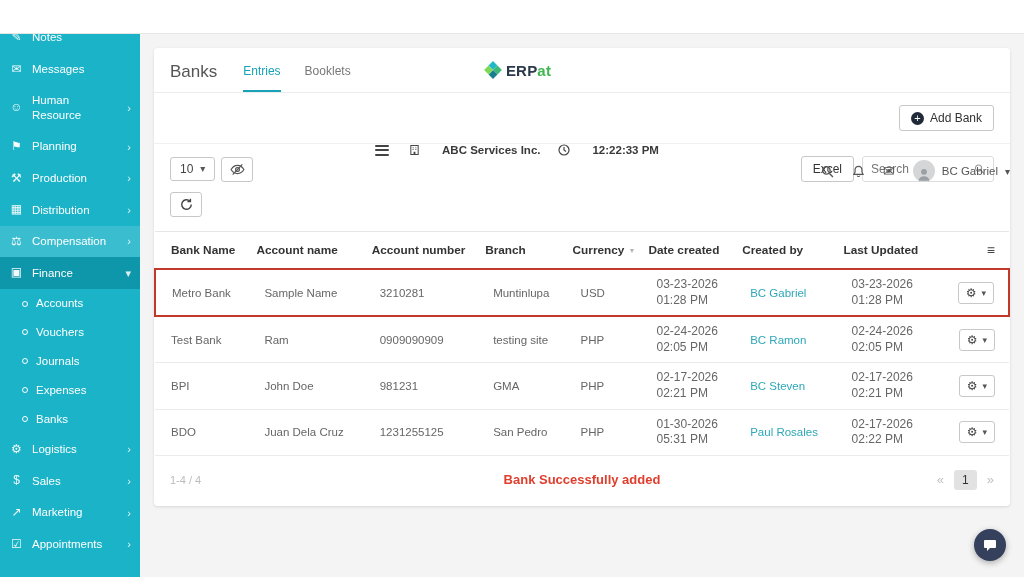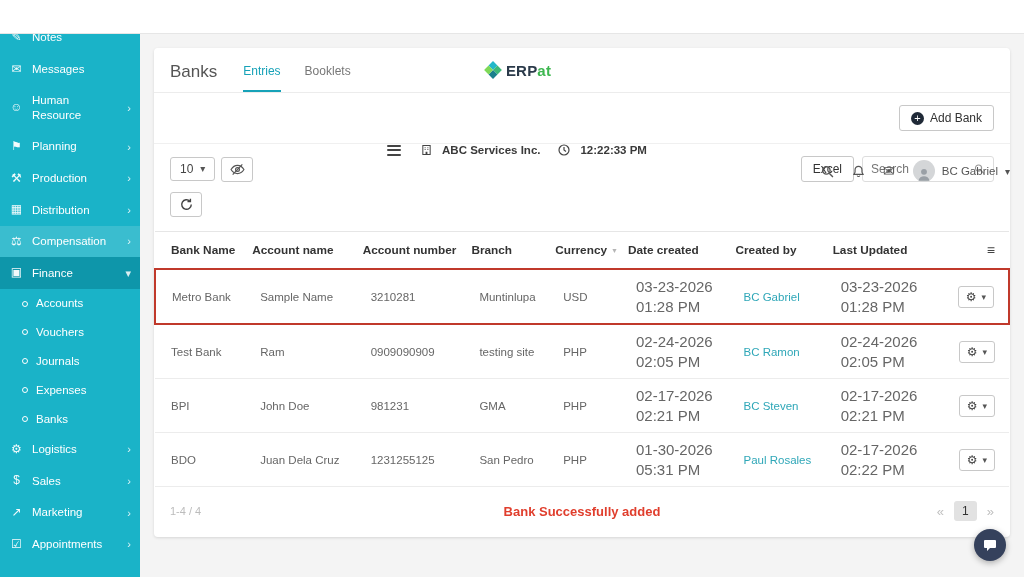--- a/index.html
+++ b/index.html
@@ -8,21 +8,21 @@
 
   
   .topbar { position:fixed; top:0; left:0; width:1024px; height:34px; background:#fff;
             border-bottom:1px solid #e6e6e6; display:flex; align-items:center; z-index:20;flex-direction:column; }
   .brand { flex:0 0 140px; display:flex; align-items:center; gap:3px; padding-left:10px; cursor:pointer; }
   .brand-text { font-size:15px; font-weight:bold; letter-spacing:.2px; }
   .b1 { color:var(--brand-dark,#2b3a4a); } .b2 { color:var(--brand-green,#3eb750); }
   .topbar-left { display:flex; align-items:center; gap:18px; padding-left:8px; }
   .hamburger { display:inline-block; cursor:pointer; padding:2px; }
   .hamburger i { display:block; width:14px; height:2px; background:#444; margin:2.5px 0; border-radius:1px; }
-  .company,.clock { display:flex; gap:10px; font-size:11.5px; font-weight:bold; color:#3a3a3a; }
+  .company,.clock { display:flex; gap:22px; font-size:11.5px; font-weight:bold; color:#3a3a3a; }
   .topbar-right { margin-left:auto; display:flex; align-items:center; gap:18px; padding-right:14px; }
   .tb-icon { display:inline-flex; align-items:center; cursor:pointer; color:#555; font-size:14px; line-height:1; }
   .user { display:flex; align-items:center; gap:7px; font-size:11.5px; color:#555; cursor:pointer; }
   .avatar { width:22px; height:22px; border-radius:50%; background:#d4d6d8; overflow:hidden;
             display:flex; align-items:flex-end; justify-content:center; }
   .caret { font-size:10px; color:#555; }
 
   
   .sidebar { position:fixed; top:34px; left:0; bottom:0; width:140px;
              background:var(--sidebar,#1ab3c8); color:#fff; overflow:hidden; z-index:10; }
@@ -67,21 +67,21 @@
        border-top:1px solid #e6e6e6; border-bottom:1px solid #e6e6e6; cursor:pointer; white-space:nowrap; }
   th:first-child, td:first-child { padding-left:16px; }
   th:last-child, td:last-child { padding-right:14px; text-align:right; }
   td { padding:7px 8px; border-bottom:1px solid #ececec; color:#666; vertical-align:middle; }
   .sort-ic { font-size:7px; color:#b5b5b5; margin-left:4px; vertical-align:middle; }
   .menu-ic { font-size:14px; color:#444; }
   tr.highlight td { border-top:2px solid var(--annotation,#c0392b); border-bottom:2px solid var(--annotation,#c0392b); }
   tr.highlight td:first-child { border-left:2px solid var(--annotation,#c0392b); }
   tr.highlight td:last-child { border-right:2px solid var(--annotation,#c0392b); }
   .link { color:var(--link,#2fa7b8); cursor:pointer; }
-  .dl { line-height:1.3; font-size:15px; white-space:nowrap; }
+  .dl { line-height:1.3; font-size:12px; white-space:nowrap; }
   .actions-btn { display:inline-flex; align-items:center; gap:5px; border:1px solid #c8c8c8; border-radius:3px;
                  padding:3px 7px; background:#fff; color:#444; font-size:12px; cursor:pointer; font-family:inherit; }
   .actions-btn .caret { font-size:9px; }
 
   .card-footer { position:relative; display:flex; align-items:center; padding:14px 16px 16px 16px; }
   .range { color:#bcbcbc; font-size:11px; z-index:2; }
   .footer-msg { position:absolute; left:0; right:0; text-align:center; color:var(--message,#e03e2d);
                 font-weight:bold; font-size:13px; }
   .pagination { margin-left:auto; display:flex; align-items:center; gap:10px; color:#c0c0c0;
                 font-size:13px; z-index:2; }

